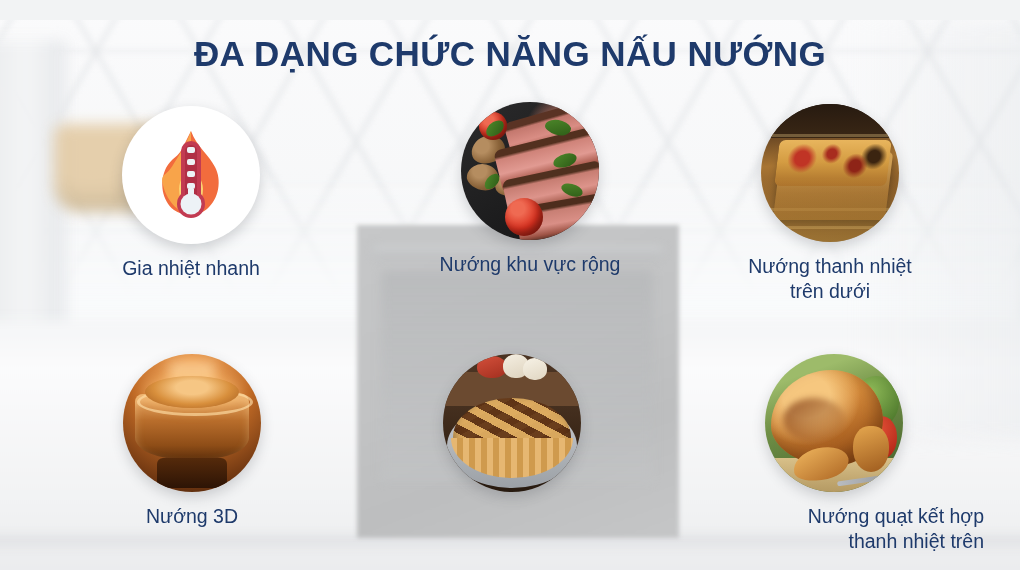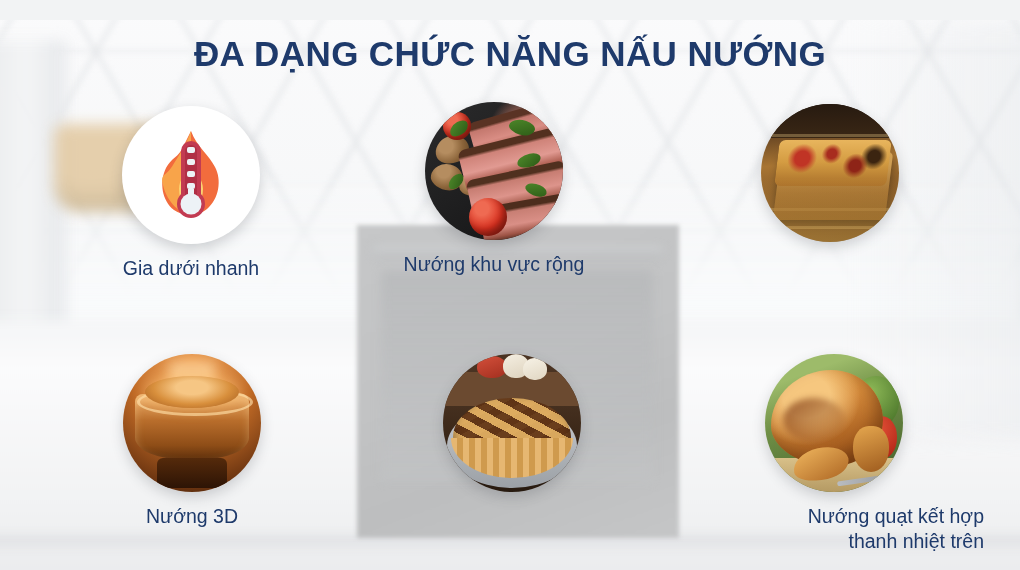--- a/index.html
+++ b/index.html
@@ -102,21 +102,21 @@
   }
   .disc.white{background:#ffffff;}
   .cap{
     margin-top:12px;color:#1e3a6b;font-size:19.5px;line-height:25px;
     font-family:"Liberation Sans","DejaVu Sans",sans-serif;
   }
   .cap .l2{display:block;}
 
   
   #cell-0{left:41px;top:86px;}
-  #cell-1{left:344px;top:82px;}
+  #cell-1{left:380px;top:82px;}
   #cell-2{left:680px;top:84px;}
   #cell-3{left:42px;top:334px;}
   #cell-4{left:362px;top:334px;}
   #cell-5{left:684px;top:334px;text-align:right;}
 
   
   .icon-flame{position:absolute;inset:0;display:flex;align-items:center;justify-content:center;}
 
   
   .photo{position:absolute;inset:0;}
@@ -277,21 +277,21 @@
             <rect x="48" y="24" width="8" height="6" rx="2" fill="#edf2f6"></rect>
             <rect x="48" y="36" width="8" height="6" rx="2" fill="#edf2f6"></rect>
             <rect x="48" y="48" width="8" height="6" rx="2" fill="#edf2f6"></rect>
             <rect x="48" y="60" width="8" height="6" rx="2" fill="#edf2f6"></rect>
             <rect x="49" y="66" width="6" height="18" fill="#edf2f6"></rect>
           </svg>
         </div>
       </div>
     </div>
     <div class="cap">
-      <span>Gia dưới nhanh</span>
+      <span>Gia nhiệt nhanh</span>
     </div>
   </div>
 
   <div class="cell" id="cell-1">
     <div class="disc-wrap">
       <div class="disc">
         <div class="photo ph-steak">
           <div class="st-mush st-m1"></div>
           <div class="st-mush st-m2"></div>
           <div class="st-mush st-m3"></div>
@@ -321,20 +321,24 @@
           <div class="cs-dark"></div>
           <div class="cs-rack cs-r1"></div>
           <div class="cs-rack cs-r2"></div>
           <div class="cs-rack cs-r3"></div>
           <div class="cs-dish"></div>
           <div class="cs-food"></div>
           <div class="cs-glow"></div>
         </div>
       </div>
     </div>
+    <div class="cap">
+      <span>Nướng thanh nhiệt</span>
+      <span class="l2">trên dưới</span>
+    </div>
   </div>
 
   <div class="cell" id="cell-3">
     <div class="disc-wrap">
       <div class="disc">
         <div class="photo ph-copper">
           <div class="cp-shine"></div>
           <div class="cp-pot"></div>
           <div class="cp-rim"></div>
           <div class="cp-crust"></div>

